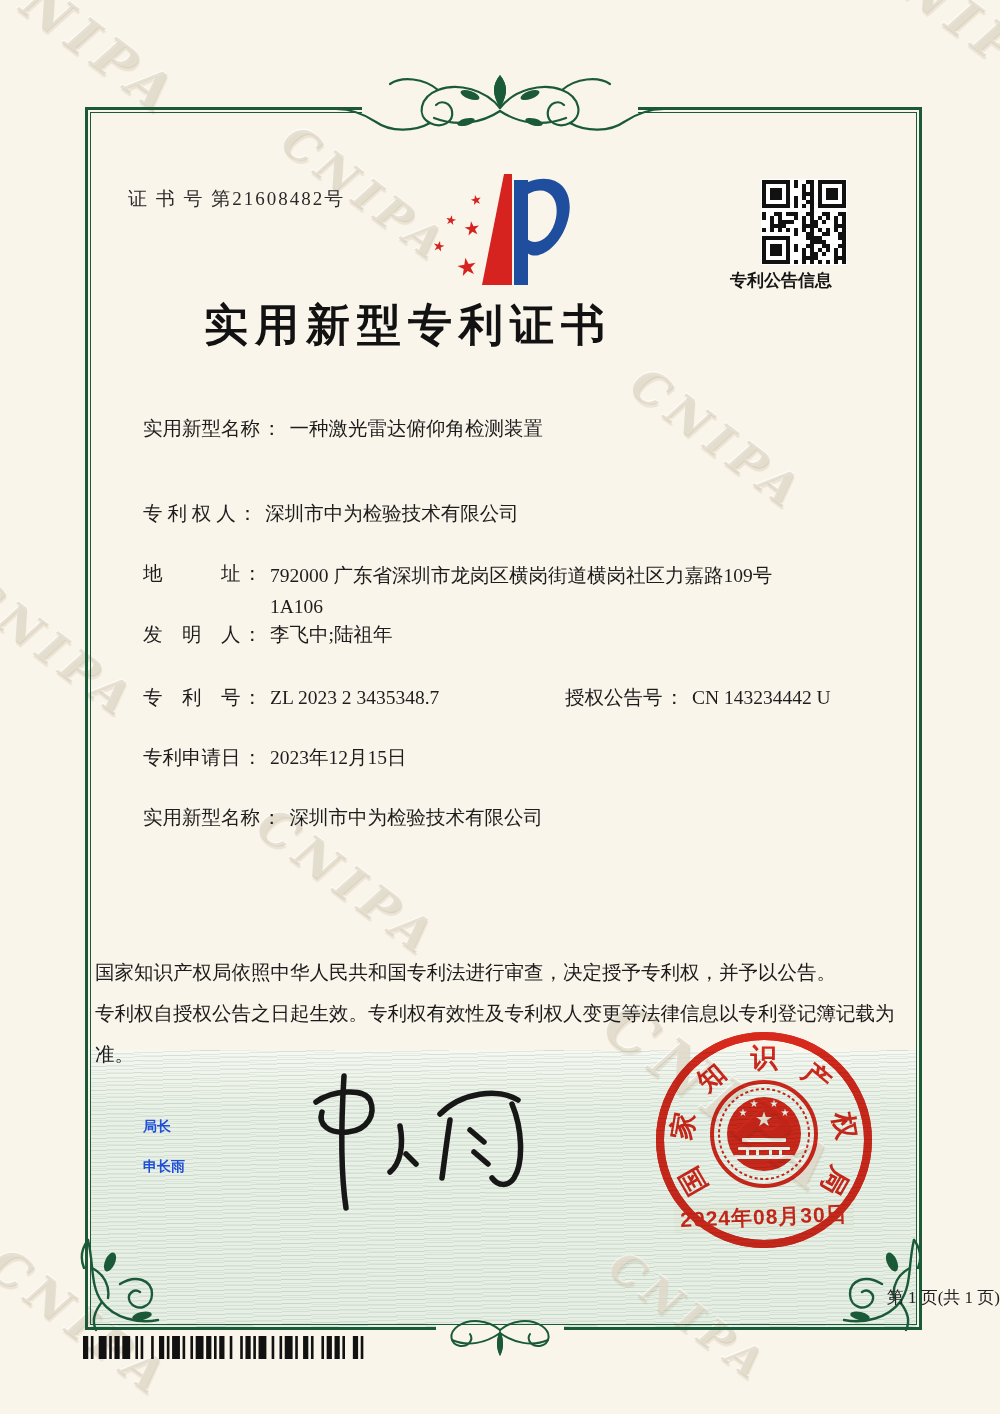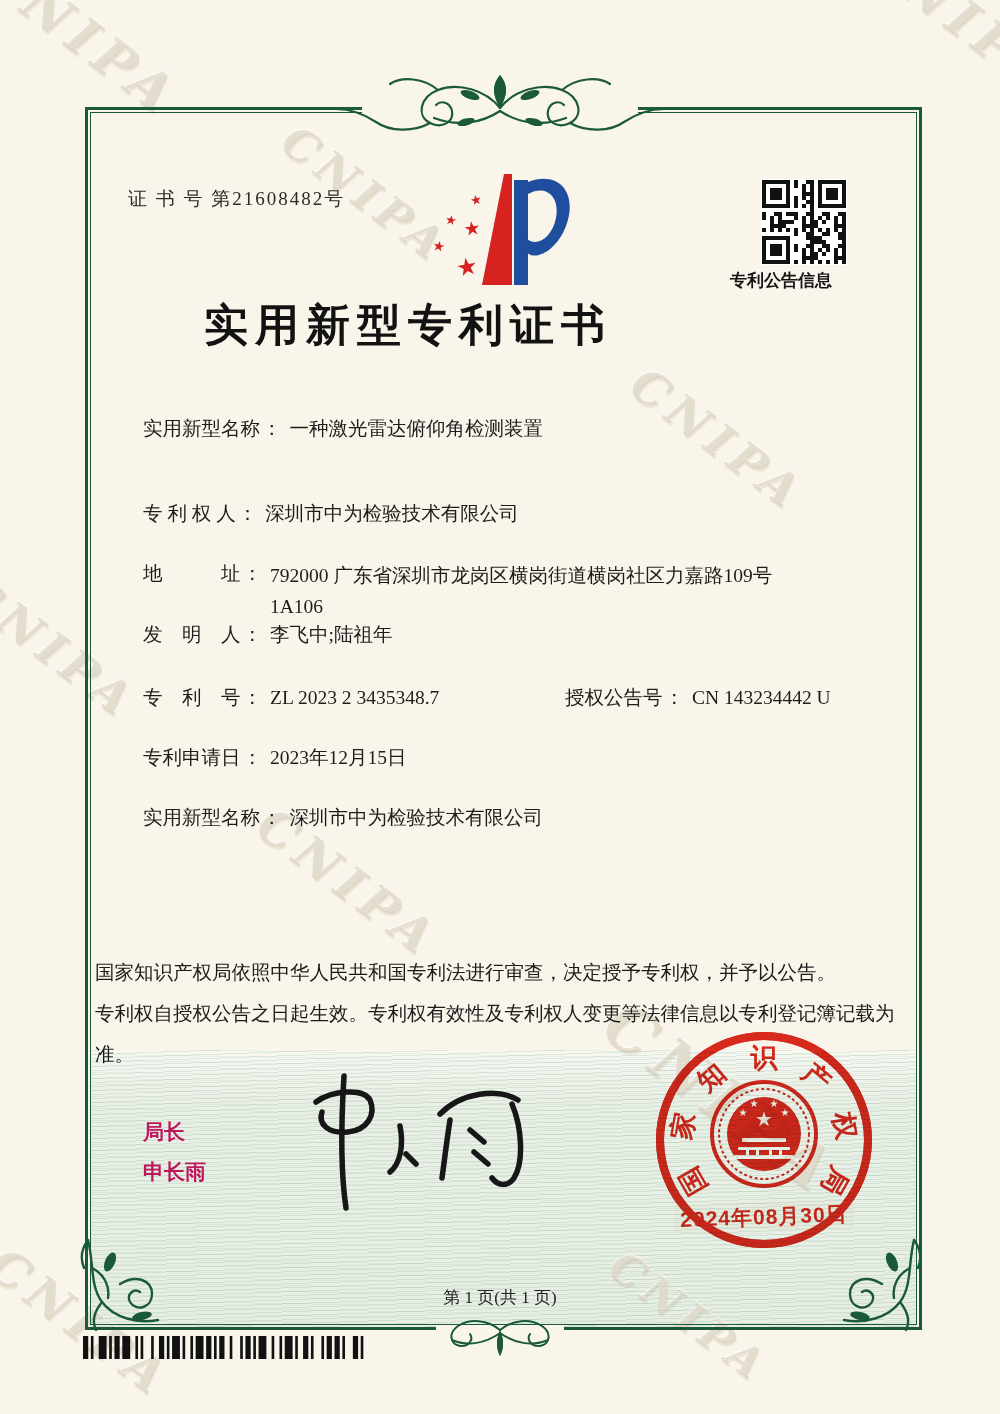--- a/index.html
+++ b/index.html
@@ -46,31 +46,31 @@
   
   .row{position:absolute;z-index:4;left:143px;font-size:19.5px;white-space:nowrap;color:var(--ink);}
   .row .colon{margin:0 8px 0 2px;}
   .col2{left:565px;}
   .vwrap{display:inline-block;vertical-align:top;white-space:normal;line-height:31px;}
   .vwrap span{display:block;}
   
   .legal{position:absolute;z-index:4;left:95px;top:952px;width:810px;text-align:left;
     font-size:19.5px;line-height:41px;color:#1b1b1b;}
   
-  .sig-label{position:absolute;z-index:4;left:143px;font-size:21px;font-weight:bold;
-    font-family:Liberation Sans, sans-serif;color:#be185d;}
+  .sig-label{position:absolute;z-index:4;left:143px;font-size:14px;font-weight:bold;
+    font-family:Liberation Sans, sans-serif;color:#1d4ed8;}
   .sig-title{top:1118px;} .sig-name{top:1158px;}
   .autograph{position:absolute;z-index:4;left:272px;top:1068px;}
   .seal{position:absolute;z-index:5;left:646px;top:1026px;mix-blend-mode:multiply;}
   .seal-arc-char{font-size:27px;font-weight:bold;fill:var(--seal-red,#dc2a1e);
     text-anchor:middle;dominant-baseline:central;font-family:"Liberation Serif",serif;}
   .seal-date{font-size:21px;font-weight:bold;fill:var(--seal-red,#dc2a1e);
     text-anchor:middle;letter-spacing:1px;font-family:"Liberation Sans",sans-serif;}
   
-  .page-foot{position:absolute;z-index:4;left:0;top:1286px;width:1000px;text-align:center;
+  .page-foot{position:absolute;z-index:4;left:0;top:1286px;width:1000px;text-align:right;
     font-size:17px;color:#222;}
   .barcode{position:absolute;z-index:4;left:83px;top:1336px;}
   .star{font-family:"DejaVu Sans",sans-serif;}
 </style>
 </head>
 <body>
 
 <div class="page">
 
   <div class="band"></div>

